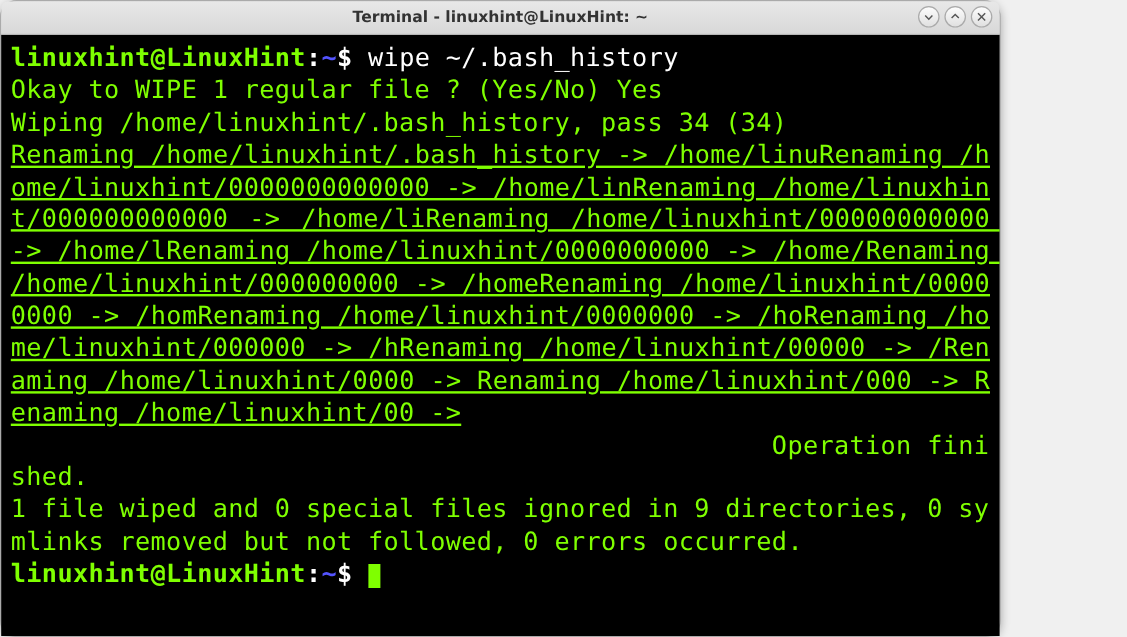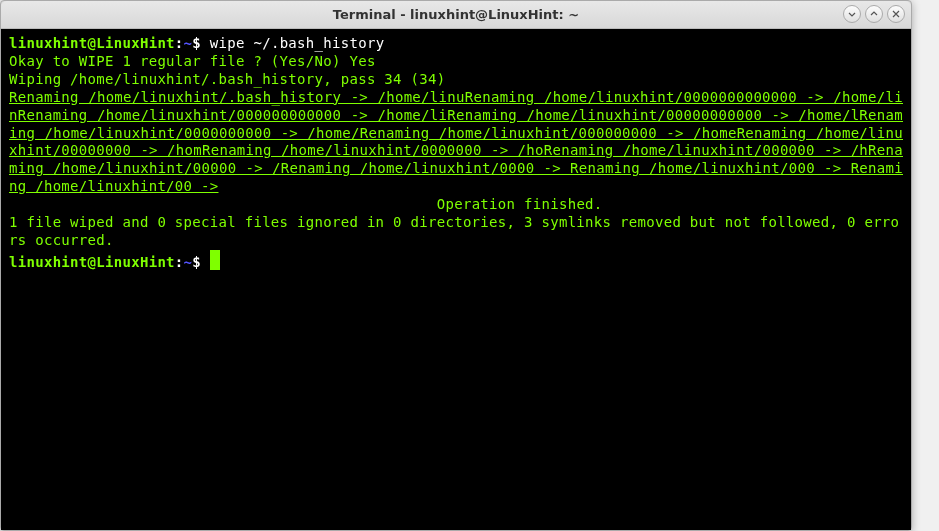--- a/index.html
+++ b/index.html
@@ -8,25 +8,25 @@
       box-sizing: border-box;
     }
     body {
       width: 939px;
       height: 531px;
       background: #f0f0f0;
       font-family: "DejaVu Sans", sans-serif;
       overflow: hidden;
     }
     .window {
-      width: 912px;
+      width: 834px;
       height: 531px;
       background: #dcdcdc;
       border: 1px solid #aaa;
-      border-radius: 4px;
+      border-radius: 14px;
       display: flex;
       flex-direction: column;
       box-shadow: 0 2px 8px rgba(0,0,0,0.3);
     }
     .titlebar {
       height: 28px;
       background: linear-gradient(to bottom, #e8e8e8, #d8d8d8);
       border-bottom: 1px solid #bbb;
       display: flex;
       align-items: center;
@@ -58,21 +58,21 @@
       font-size: 10px;
       color: #555;
       cursor: pointer;
       line-height: 1;
     }
     .terminal {
       flex: 1;
       background: #000;
       padding: 6px 8px;
       font-family: "DejaVu Sans Mono", "Courier New", monospace;
-      font-size: 14px;
+      font-size: 21px;
       line-height: 1.28;
       color: #7fff00;
       overflow: hidden;
       white-space: pre-wrap;
       word-break: break-all;
       letter-spacing: 0.3px;
     }
     .prompt-user {
       color: #7fff00;
       font-weight: bold;
@@ -130,15 +130,15 @@
         <svg width="8" height="8" viewBox="0 0 8 8">
             <path d="M1 1 L7 7 M7 1 L1 7" stroke="#555" stroke-width="1.2"></path>
           </svg>
       </div>
     </div>
   </div>
   <div class="terminal"><span class="prompt-user">linuxhint@LinuxHint</span><span class="prompt-sep">:</span><span class="prompt-path">~</span><span class="prompt-dollar">$</span><span class="cmd"> <span>wipe ~/.bash_history</span></span>
 <span class="output-line">Okay to WIPE 1 regular file ? (Yes/No) Yes</span>
 <span class="output-line">Wiping /home/linuxhint/.bash_history, pass 34 (34)</span>
 <div class="output-line wrap-block">Renaming /home/linuxhint/.bash_history -&gt; /home/linuRenaming /home/linuxhint/0000000000000 -&gt; /home/linRenaming /home/linuxhint/000000000000 -&gt; /home/liRenaming /home/linuxhint/00000000000 -&gt; /home/lRenaming /home/linuxhint/0000000000 -&gt; /home/Renaming /home/linuxhint/000000000 -&gt; /homeRenaming /home/linuxhint/00000000 -&gt; /homRenaming /home/linuxhint/0000000 -&gt; /hoRenaming /home/linuxhint/000000 -&gt; /hRenaming /home/linuxhint/00000 -&gt; /Renaming /home/linuxhint/0000 -&gt; Renaming /home/linuxhint/000 -&gt; Renaming /home/linuxhint/00 -&gt;</div><span class="output-line">                                                 Operation finished.</span>
-<span class="output-line">1 file wiped and 0 special files ignored in 0 directories, 3 symlinks removed but not followed, 0 errors occurred.</span>
+<span class="output-line">1 file wiped and 0 special files ignored in 9 directories, 0 symlinks removed but not followed, 0 errors occurred.</span>
 <span class="prompt-user">linuxhint@LinuxHint</span><span class="prompt-sep">:</span><span class="prompt-path">~</span><span class="prompt-dollar">$</span> <span class="cursor"></span></div>
 </div>
 
 </body></html>

